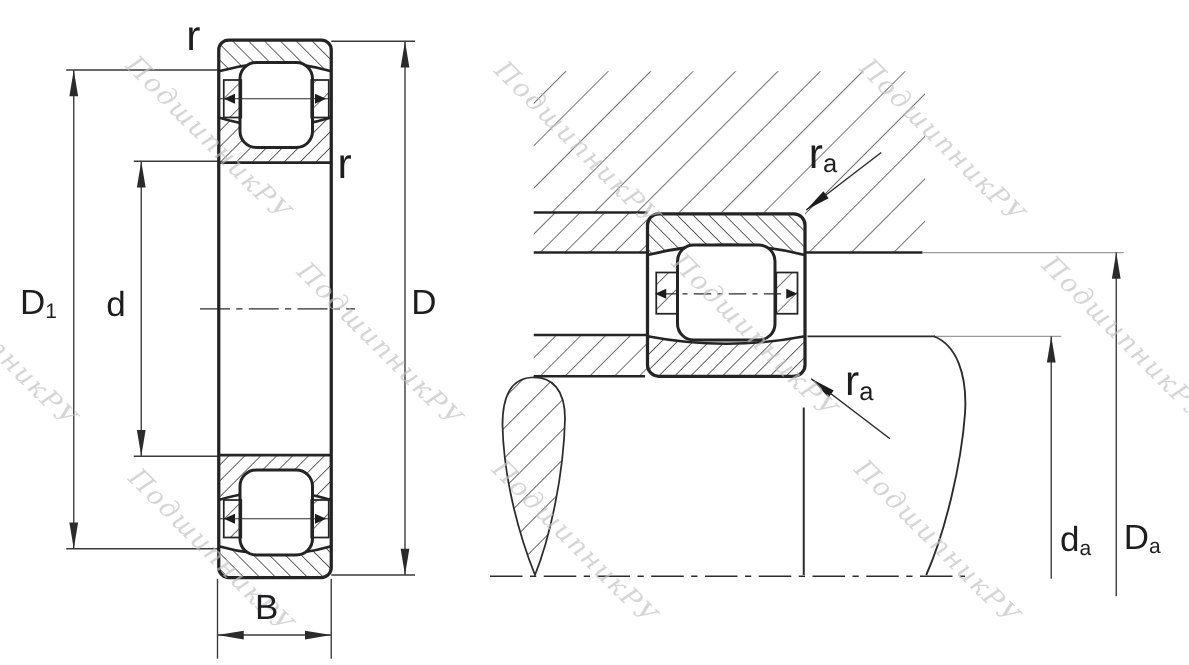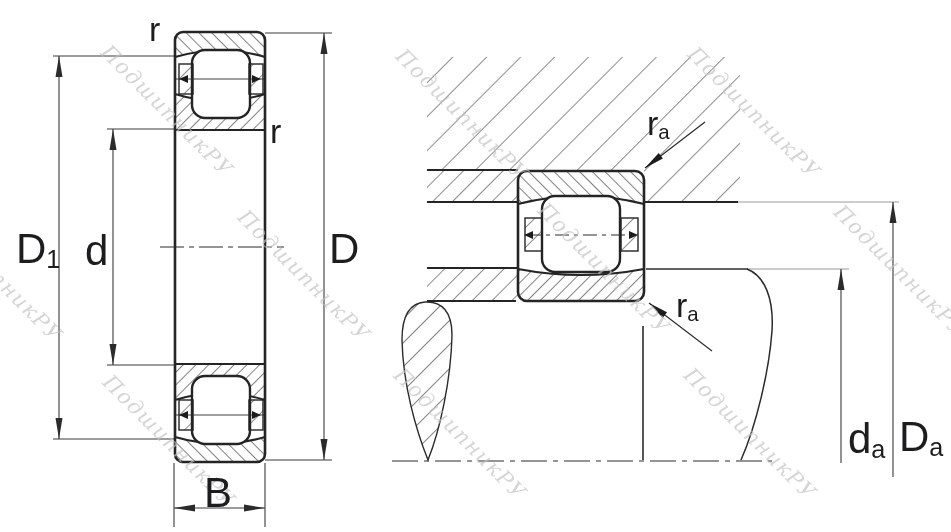--- a/index.html
+++ b/index.html
@@ -5,21 +5,21 @@
   html,body{margin:0;padding:0;background:#ffffff;}
   #stage{position:relative;width:951px;height:532px;background:#ffffff;overflow:hidden;
          font-family:"Liberation Sans",sans-serif;}
   #stage svg{position:absolute;left:0;top:0;}
   .wm{position:absolute;white-space:nowrap;color:#c2c2c2;opacity:.68;
       font-family:"DejaVu Serif",serif;font-style:italic;font-size:21px;
       letter-spacing:1.5px;transform:rotate(45deg);transform-origin:0 0;
       pointer-events:none;}
   .lbl{position:absolute;color:#1d1d1f;line-height:1;}
   .lbl .sub{font-size:60%;vertical-align:-18%;}
-  .f38{font-size:42px;}
+  .f38{font-size:28px;}
   .f34{font-size:34px;}
 </style>
 </head>
 <body>
 
 <div id="stage">
 
   <svg width="951" height="532" viewBox="0 0 951 532">
     <defs>
       <pattern id="pFwd" width="9" height="9" patternUnits="userSpaceOnUse" patternTransform="rotate(-45)">

